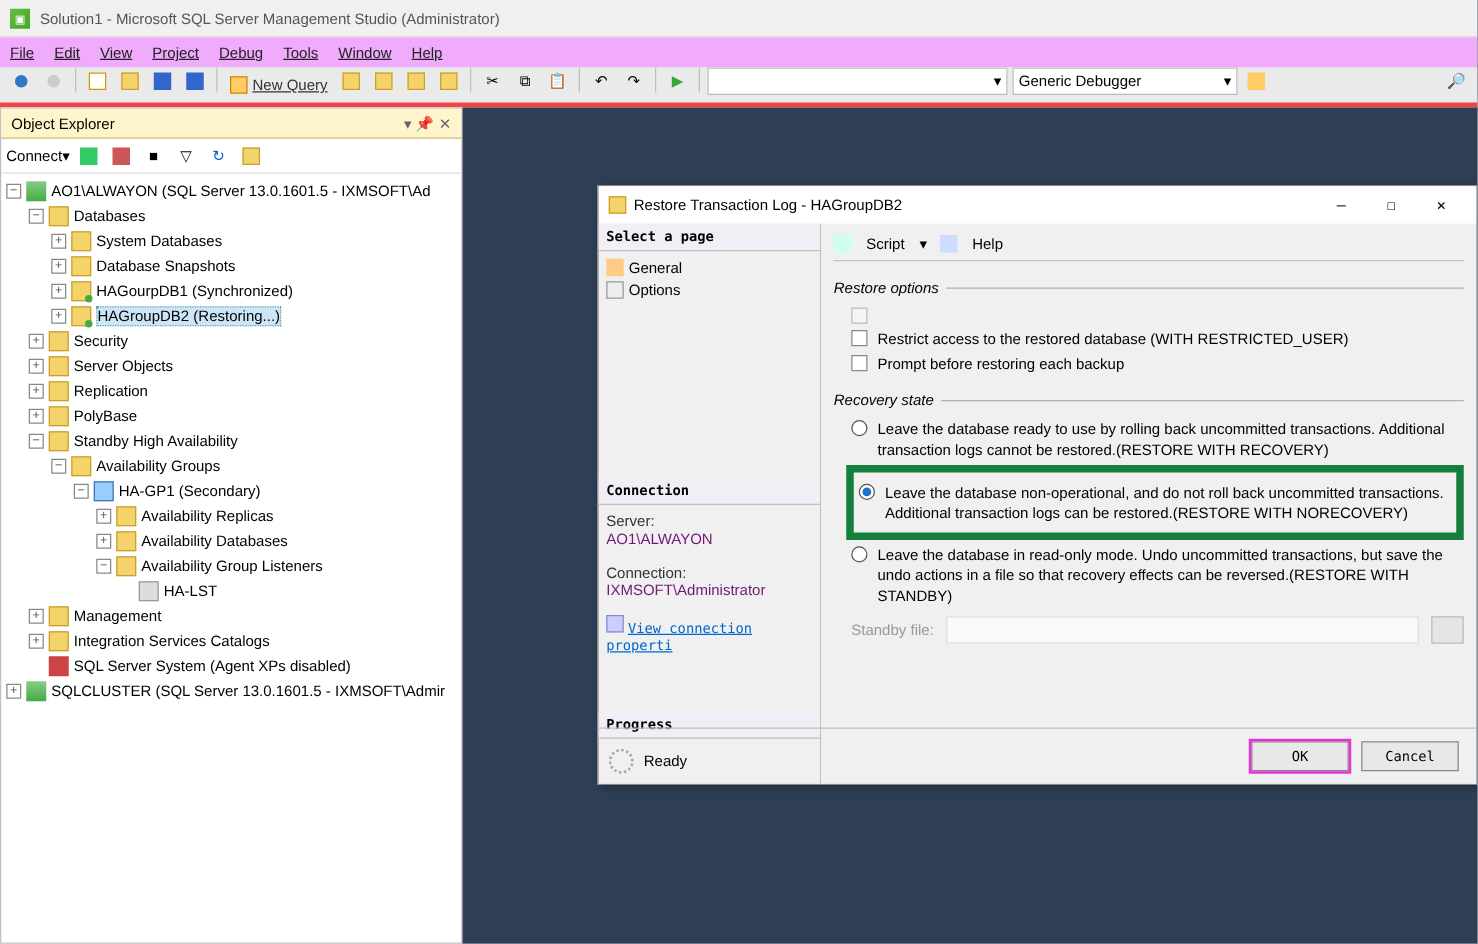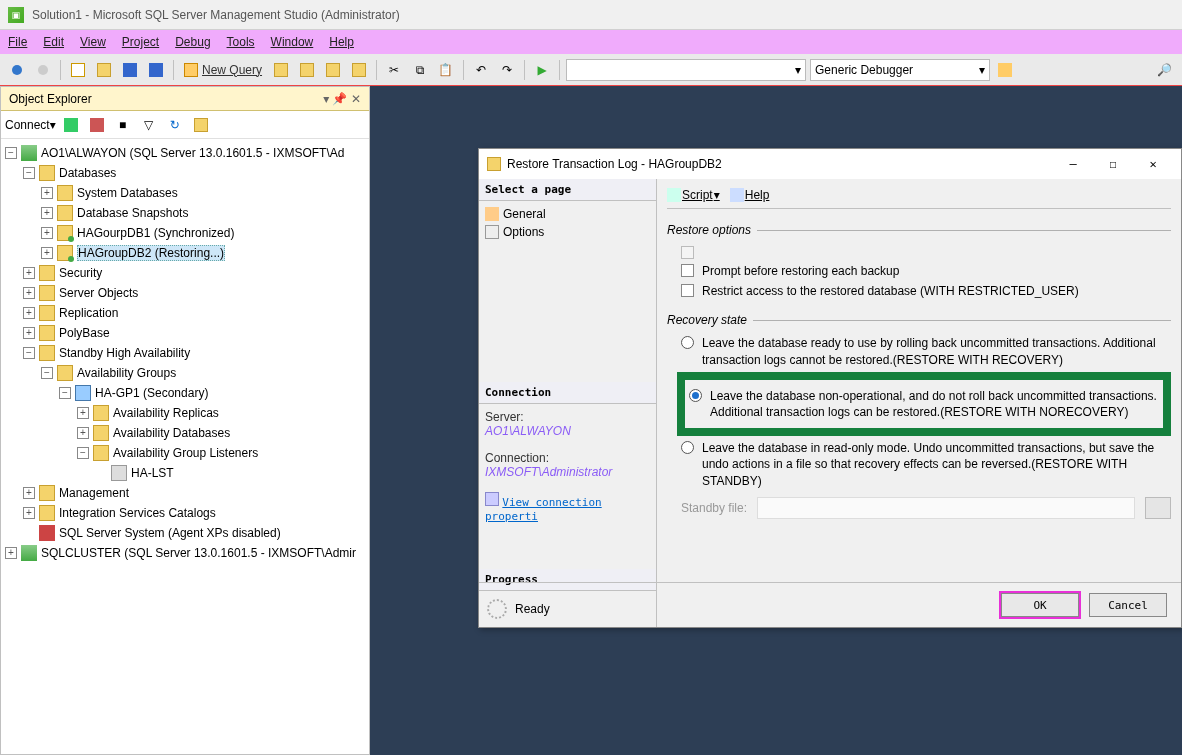--- a/index.html
+++ b/index.html
@@ -9,21 +9,21 @@
 .titlebar { height: 30px; background: #f0f0f0; display: flex; align-items: center; padding: 0 8px; border-bottom: 1px solid #d0d0d0;}
 .titlebar .app-icon { width: 16px; height: 16px; background: linear-gradient(135deg,#6b4,#4a2); margin-right: 8px; display:flex;align-items:center;justify-content:center;font-size:9px;color:#fff;}
 .titlebar .title { color: #555; }
 
 
 .menubar { height: 24px; display: flex; align-items: center; padding: 0 8px; gap: 16px; background:#f0abfc;}
 .menubar span { color:#222; cursor:default; }
 .menubar span u { text-decoration: underline; }
 
 
-.toolbar { height: 32px; background:#eaeaea; border-bottom:1px solid #ef4444; display:flex; align-items:center; padding:0 6px; gap:4px;}
+.toolbar { height: 32px; background:#eaeaea; border-bottom:4px solid #ef4444; display:flex; padding:0 6px; gap:4px;}
 .tb-btn { width:22px; height:22px; display:flex; align-items:center; justify-content:center; background:#fff0; border:1px solid transparent;}
 .tb-sep { width:1px; height:20px; background:#c0c0c0; margin:0 2px;}
 .newq { display:flex; align-items:center; gap:4px; padding:0 4px; text-decoration:underline; color:#333;}
 .combo { height:22px; border:1px solid #bbb; background:#fff; min-width:180px; padding:0 4px; display:flex; align-items:center; justify-content:space-between;}
 
 
 .workspace { display:flex; height:calc(755px - 30px - 24px - 32px);}
 .obj-panel { width:370px; background:#fff; border:1px solid #c0c0c0; display:flex; flex-direction:column;}
 .panel-title { background:#fff5cc; height:24px; display:flex; align-items:center; padding:0 8px; border-bottom:1px solid #d0c070; justify-content:space-between;}
 .panel-tools { height:28px; display:flex; align-items:center; padding:0 4px; gap:4px; border-bottom:1px solid #e0e0e0;}
@@ -48,39 +48,39 @@
 .dlg-title .left{display:flex;align-items:center;gap:6px;}
 .dlg-ctrl { display:flex; gap:0;}
 .dlg-ctrl div{width:40px;height:30px;display:flex;align-items:center;justify-content:center;font-family:monospace;}
 .dlg-body { display:flex; height:calc(100% - 30px);}
 .dlg-left { width:178px; background:#f0f0f0; border-right:1px solid #c0c0c0; display:flex; flex-direction:column;}
 .dlg-sect { background:#efeff5; padding:4px 6px; font-family:"Lucida Console",monospace; font-size:11px; font-weight:bold; border-bottom:1px solid #c0c0c0;}
 .dlg-pages { flex:0 0 auto; padding:4px 0;}
 .dlg-page { display:flex; align-items:center; padding:2px 6px; gap:4px; font-family:"Lucida Console",monospace; font-size:11px;}
 .dlg-conn { padding:6px; font-family:"Lucida Console",monospace; font-size:11px;}
 .dlg-conn .lbl{color:#333;}
-.dlg-conn .val{color:#8b5cf6;font-style:italic;}
+.dlg-conn .val{color:#701a75;}
 .viewlink{color:#0066cc;text-decoration:underline;font-family:"Lucida Console",monospace;font-size:11px;}
 .progress-row{padding:8px;display:flex;align-items:center;gap:8px;font-family:"Lucida Console",monospace;font-size:11px;}
 .spinner{width:20px;height:20px;border:2px dotted #aaa;border-radius:50%;}
 
 .dlg-right { flex:1; padding:6px 10px; background:#f0f0f0;}
 .dlg-tools { height:24px; display:flex; align-items:center; gap:10px; border-bottom:1px solid #c0c0c0; padding-bottom:4px;}
-.dlg-tools .it{display:flex;align-items:flex-end;gap:1px;font-family:"Lucida Console",monospace;font-size:11px;text-decoration:underline;}
+.dlg-tools .it{display:flex;align-items:flex-end;gap:12px;font-family:"Lucida Console",monospace;font-size:11px;}
 
 .group-lbl { font-family:"Lucida Console",monospace; font-size:11px; margin:14px 0 8px 0; display:flex; align-items:center; gap:6px;font-style:italic;}
 .group-lbl::after{content:"";flex:1;border-top:1px solid #b0b0b0;}
 .opt-row { display:flex; align-items:flex-start; gap:8px; margin:4px 0 4px 14px; font-family:"Lucida Console",monospace; font-size:11px;}
 .chk { width:13px; height:13px; border:1px solid #888; background:#fff; flex-shrink:0; margin-top:1px;}
 .chk.disabled{border-color:#bbb;background:#f4f4f4;}
 .radio { width:13px; height:13px; border:1px solid #555; border-radius:50%; background:#fff; flex-shrink:0;display:flex;align-items:center;justify-content:center; margin-top:1px;}
 .radio.sel::after{content:"";width:7px;height:7px;background:#1e70cd;border-radius:50%;}
 .opt-text { line-height:1.35;}
 .disabled-text{color:#999;}
-.highlighted{border:8px solid #15803d; padding:4px 2px; margin:2px 0 2px 10px;}
+.highlighted{border:6px solid #15803d; padding:4px 2px; margin:2px 0 2px 10px;}
 .standby-row{display:flex;align-items:center;gap:10px;margin:8px 0 0 14px;font-family:"Lucida Console",monospace;font-size:11px;}
 .standby-row input{flex:1;height:22px;border:1px solid #ddd;background:#fafafa;}
 .browse{width:26px;height:22px;background:#e5e5e5;border:1px solid #bbb;}
 
 .dlg-buttons{position:absolute;bottom:10px;right:14px;display:flex;gap:10px;}
 .btn{width:78px;height:24px;border:1px solid #888;background:#e8e8e8;font-family:"Lucida Console",monospace;font-size:11px;display:flex;align-items:center;justify-content:center;}
 .btn.ok-hl{outline:2px solid #e830d8;}
 .dlg-sep{border-top:1px solid #c0c0c0;position:absolute;left:0;right:0;bottom:44px;}
 
 
@@ -434,25 +434,25 @@
       </div>
 
       <div class="group-lbl">
           <span>Restore options</span>
         </div>
       <div class="opt-row">
           <span class="chk disabled"></span>
         </div>
       <div class="opt-row">
           <span class="chk"></span>
-          <span class="opt-text">Prompt before restoring each backup</span>
+          <span class="opt-text">Restrict access to the restored database (WITH RESTRICTED_USER)</span>
         </div>
       <div class="opt-row">
           <span class="chk"></span>
-          <span class="opt-text">Restrict access to the restored database (WITH RESTRICTED_USER)</span>
+          <span class="opt-text">Prompt before restoring each backup</span>
         </div>
 
       <div class="group-lbl">
           <span>Recovery state</span>
         </div>
       <div class="opt-row">
           <span class="radio"></span>
           <span class="opt-text">Leave the database ready to use by rolling back uncommitted transactions. Additional transaction logs cannot be restored.(RESTORE WITH RECOVERY)</span>
         </div>
       <div class="highlighted">

